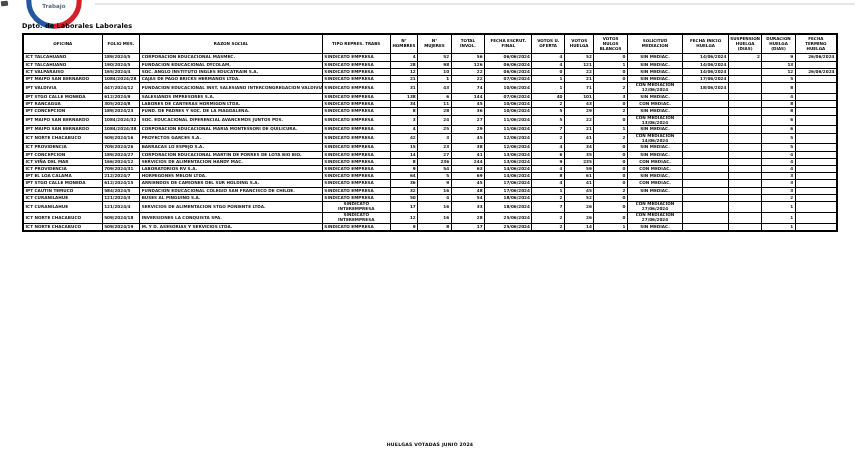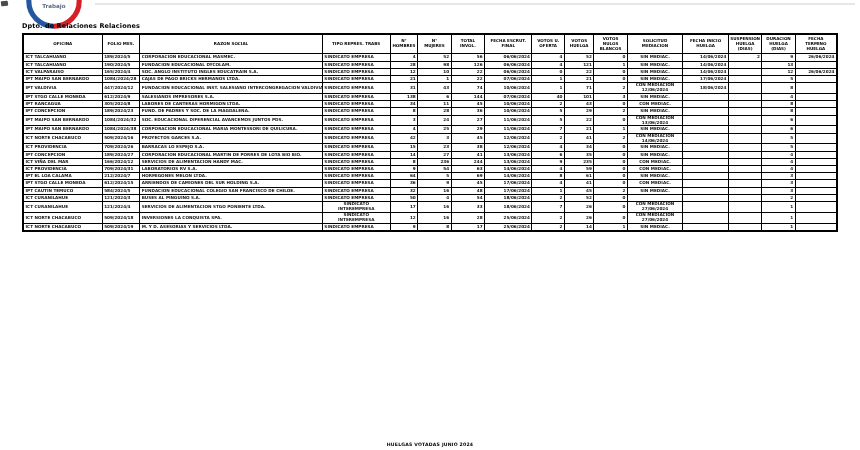--- a/index.html
+++ b/index.html
@@ -31,21 +31,21 @@
 <div class="scan-line"></div>
 
 <svg class="logo" viewBox="0 0 60 60">
   <path d="M30,3 A27,27 0 0 0 30,57" fill="none" stroke="#2457a0" stroke-width="5.5"></path>
   <path d="M30,3 A27,27 0 0 1 30,57" fill="none" stroke="#d62027" stroke-width="5.5"></path>
   <circle cx="30" cy="30" r="23.5" fill="#ffffff"></circle>
   <text x="30" y="29" text-anchor="middle" font-size="6" font-weight="bold" fill="#5b6b85">Dirección del</text>
   <text x="30" y="37" text-anchor="middle" font-size="6" font-weight="bold" fill="#5b6b85">Trabajo</text>
 </svg>
 
-<div class="dept-title">Dpto. de Relaciones Relaciones</div>
+<div class="dept-title">Dpto. de Laborales Laborales</div>
 
 <div class="table-wrap">
   <table>
     <colgroup>
       <col style="width:9.7%">
         <col style="width:4.6%">
         <col style="width:22.4%">
         <col style="width:8.3%">
       <col style="width:3.4%">
         <col style="width:4.1%">

